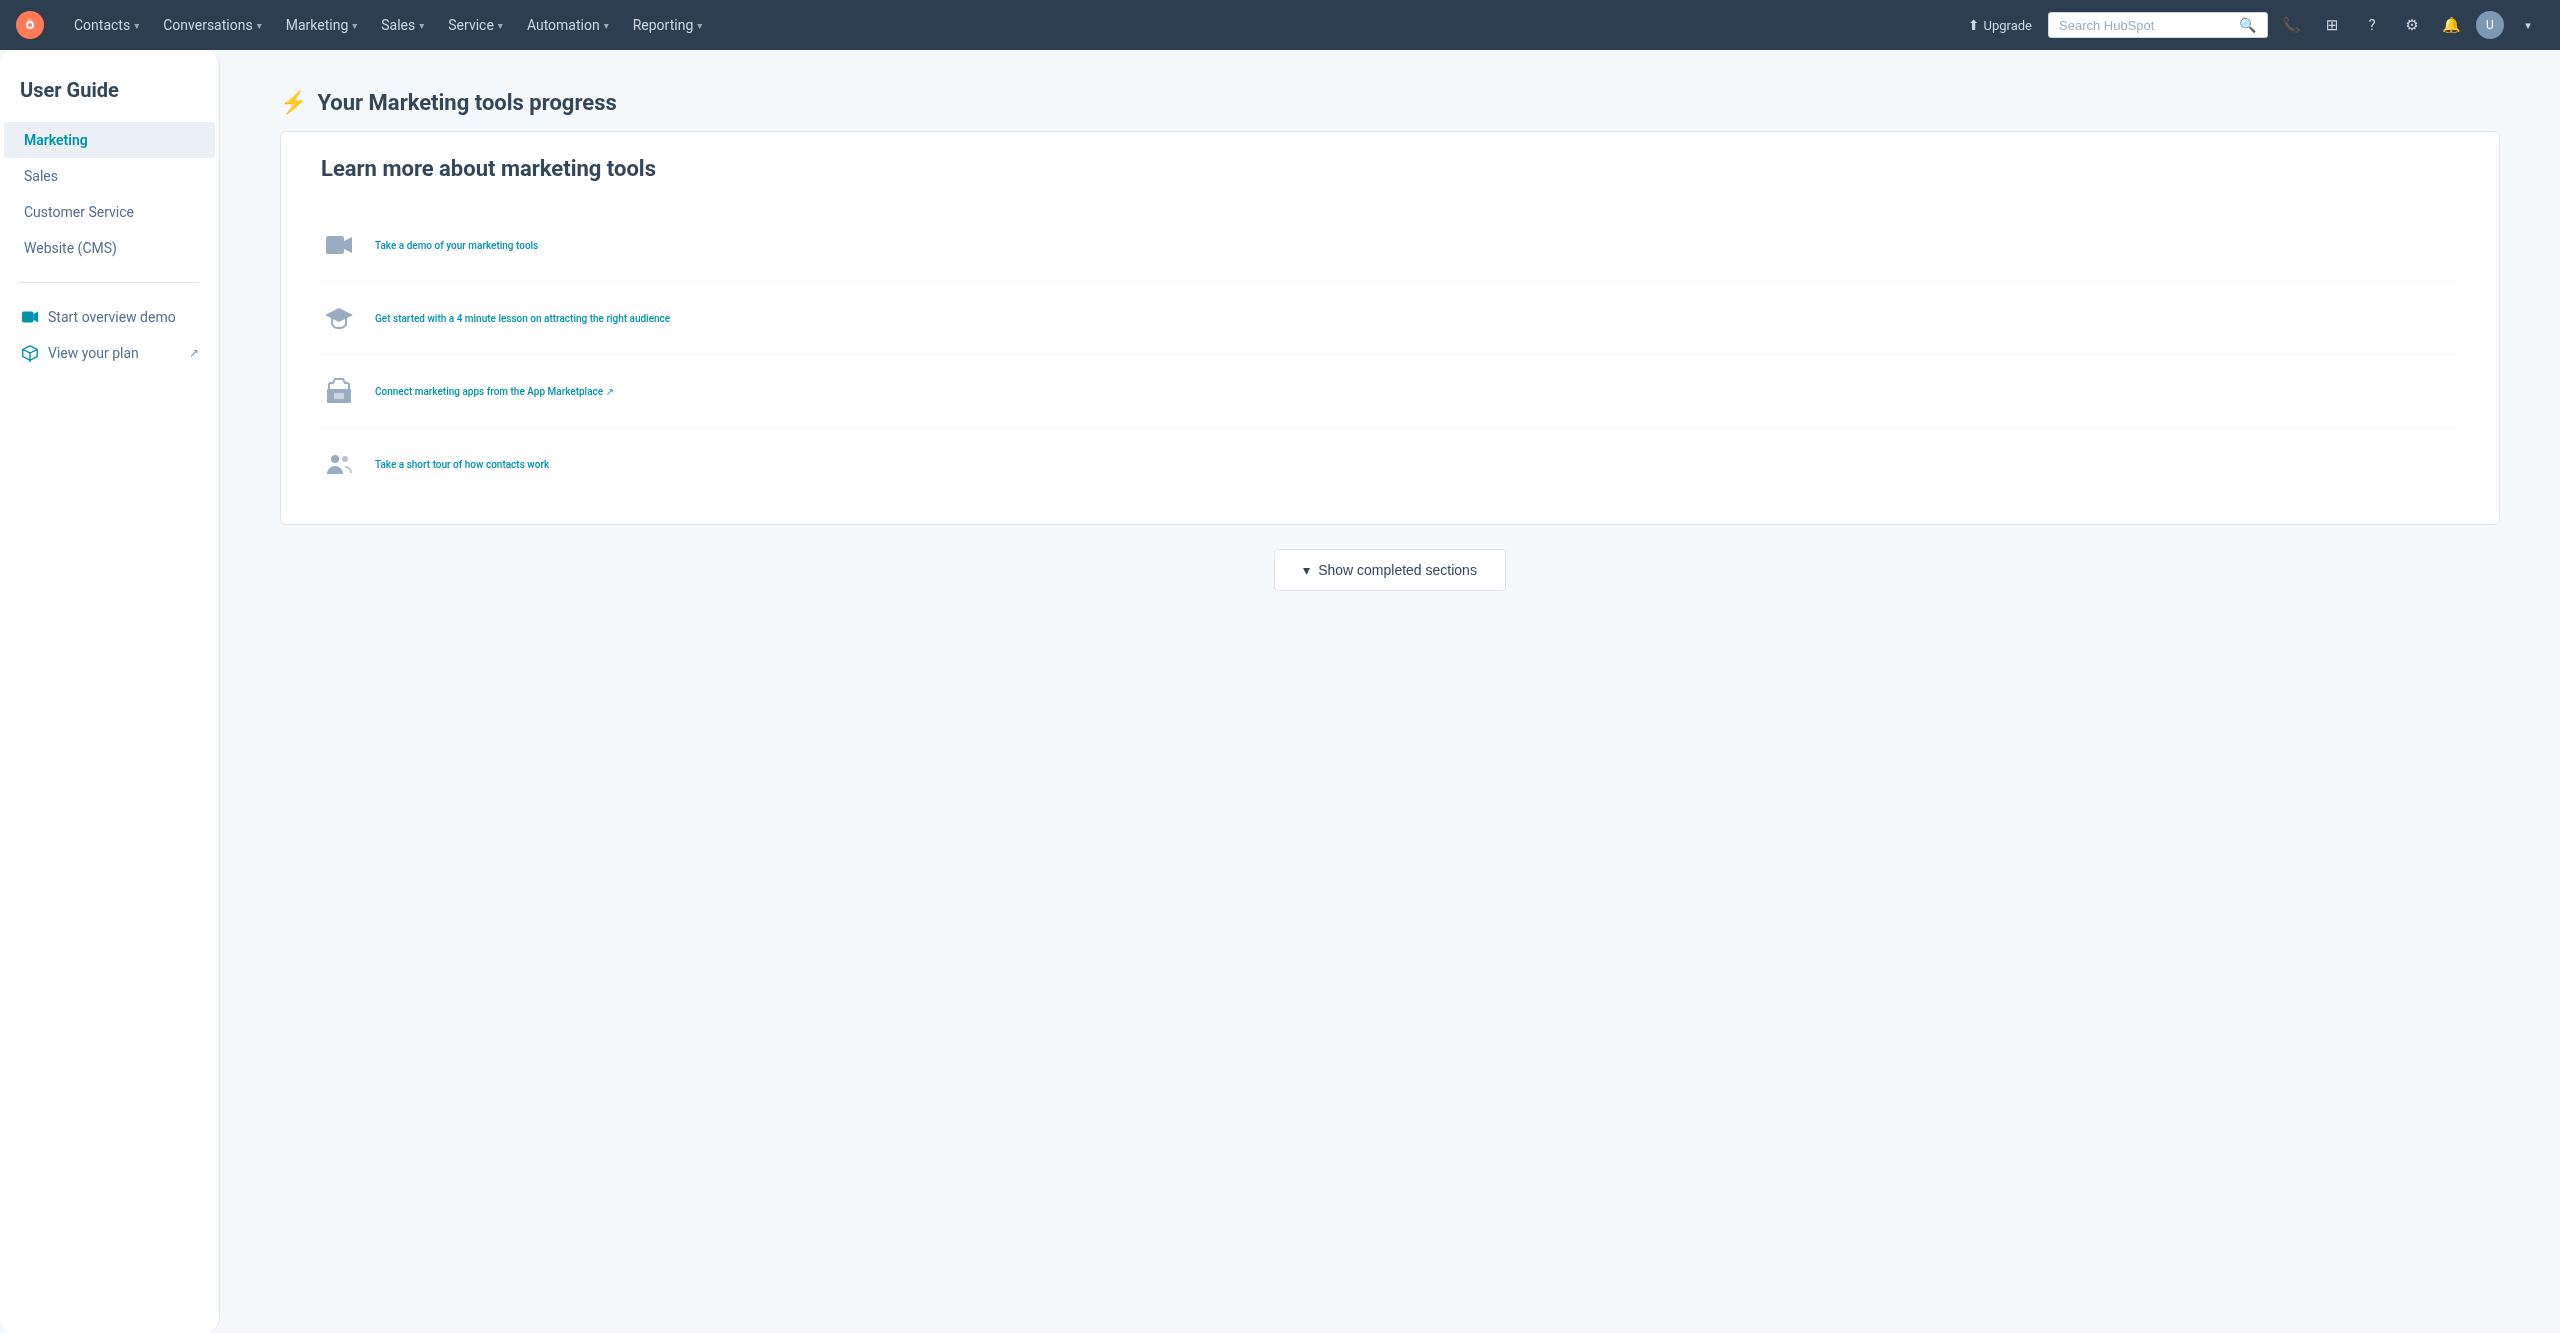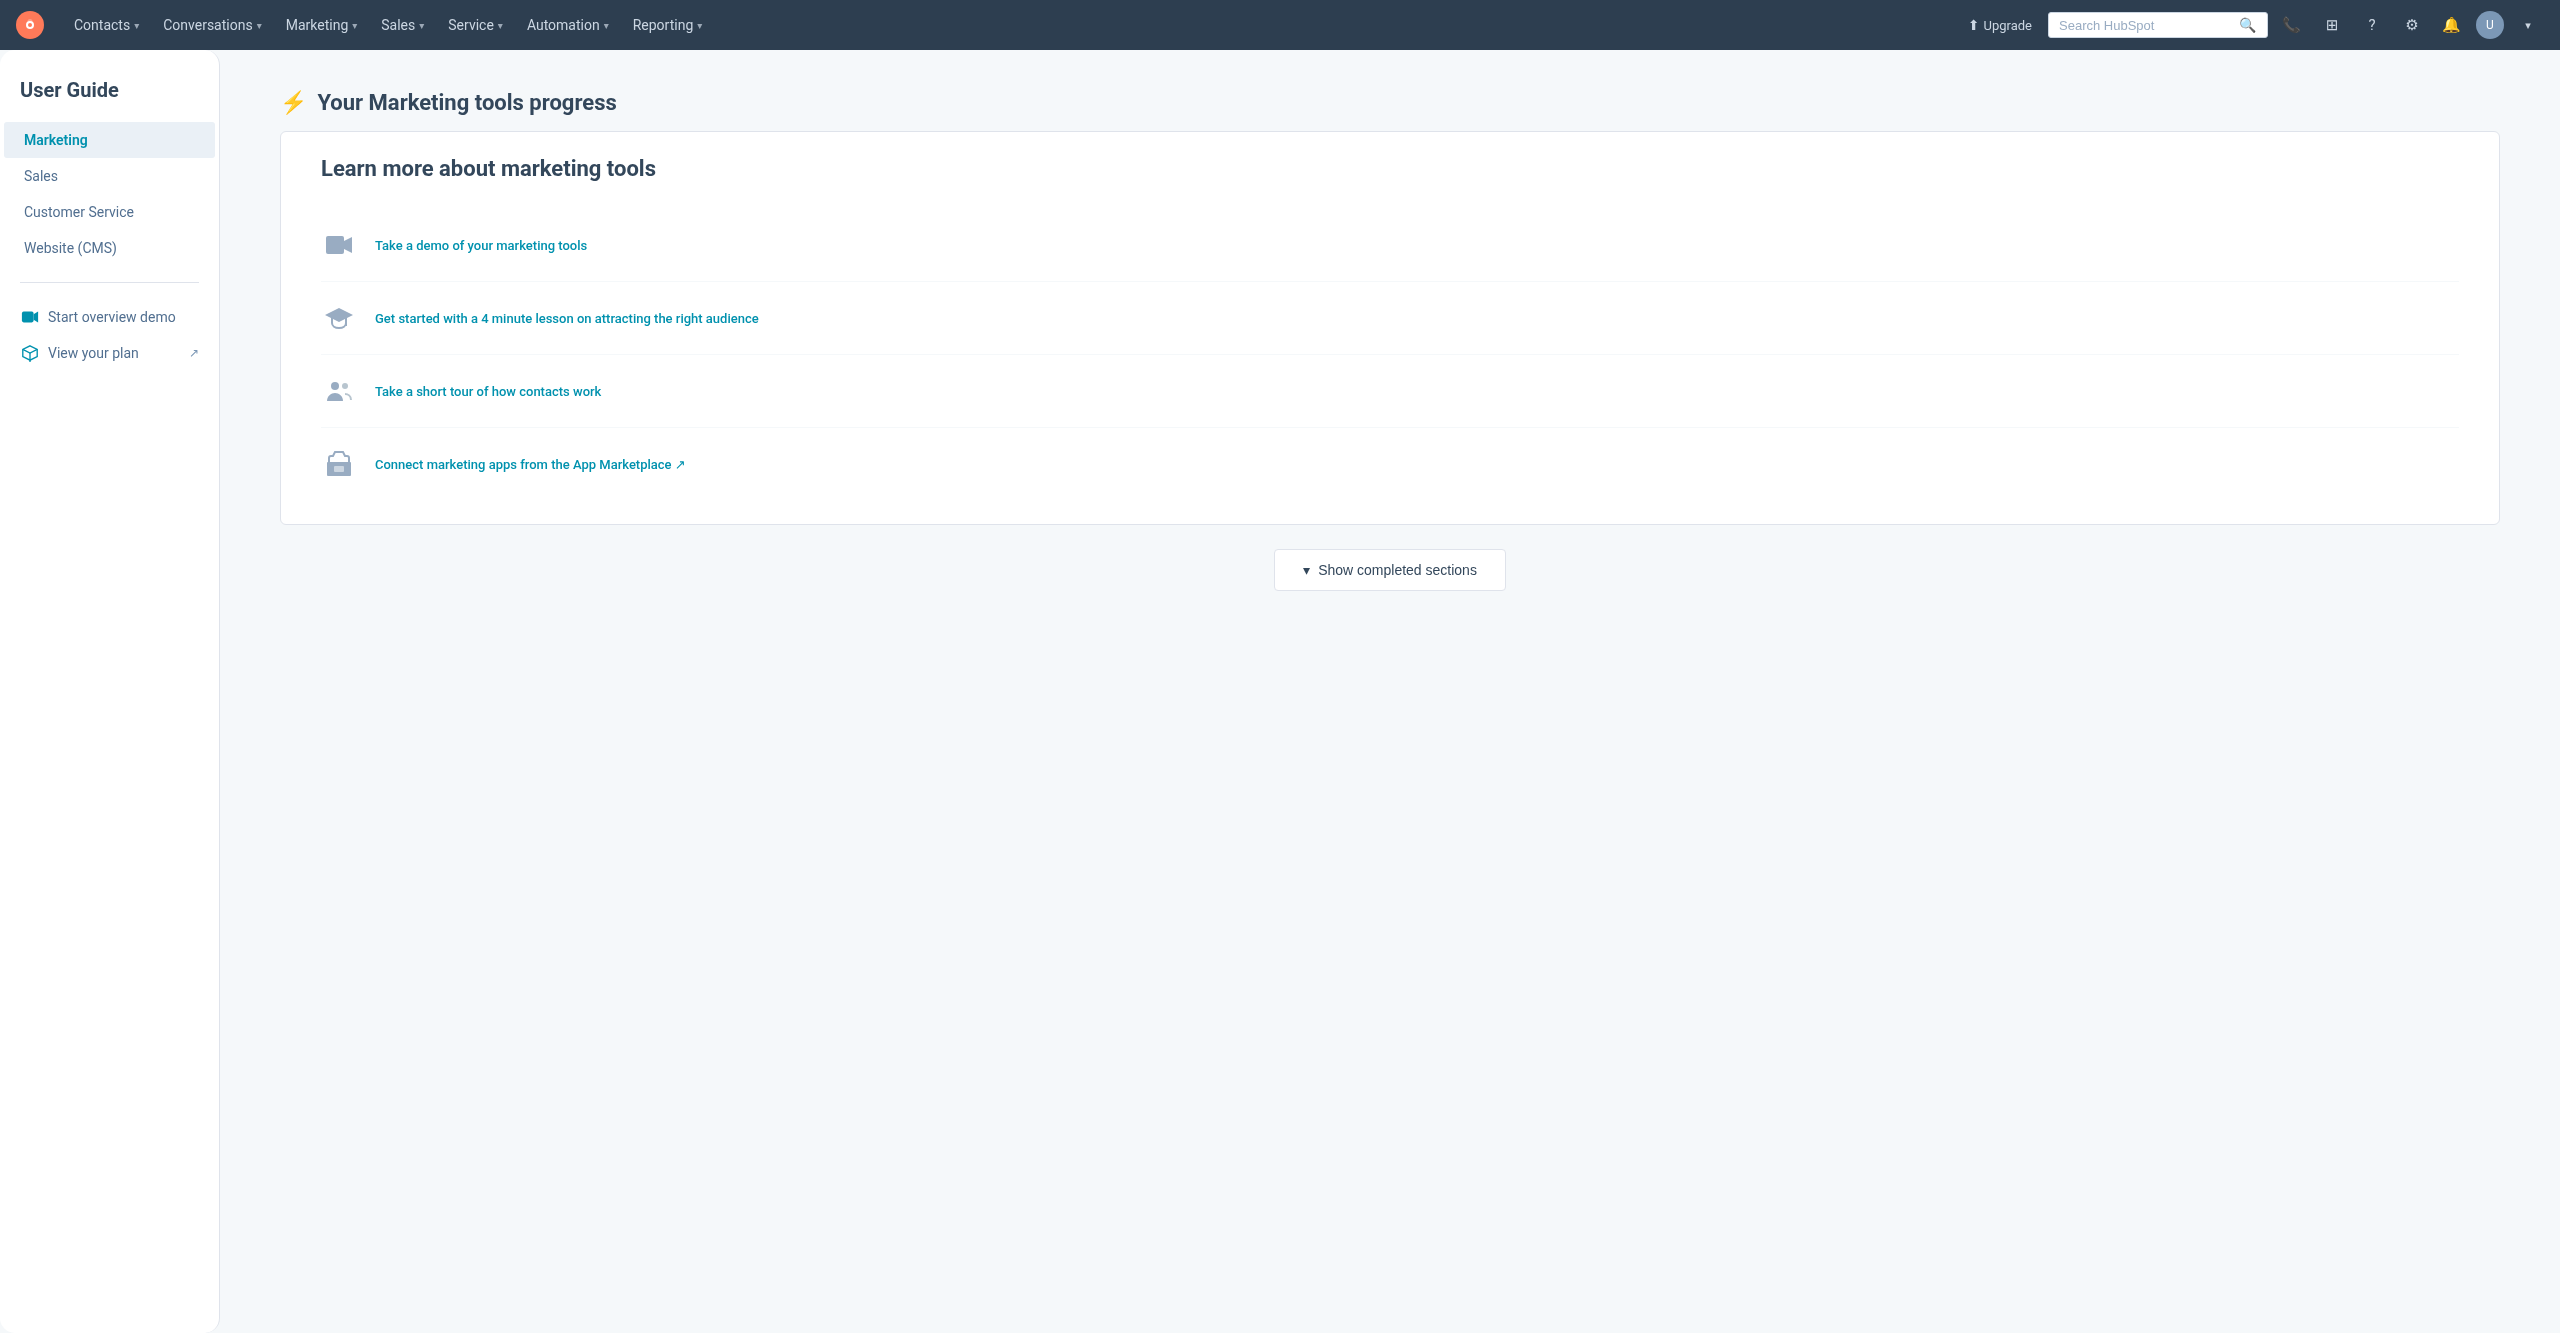--- a/index.html
+++ b/index.html
@@ -230,21 +230,21 @@
     .card-item-icon {
       width: 36px;
       height: 36px;
       display: flex;
       align-items: center;
       justify-content: center;
       flex-shrink: 0;
     }
     .card-item-icon svg { width: 28px; height: 28px; fill: #99acc2; }
     .card-item-link {
-      font-size: 13px;
+      font-size: 10px;
       color: #0091ae;
       font-weight: 500;
       cursor: pointer;
     }
 
     
     .show-completed {
       display: flex;
       justify-content: center;
       margin-top: 10px;
@@ -391,44 +391,44 @@
 
       <div class="card-item">
         <div class="card-item-icon">
           <svg viewBox="0 0 28 28" xmlns="http://www.w3.org/2000/svg">
             <polygon points="14,4 28,11 14,18 0,11" fill="#99acc2"></polygon>
             <rect x="20" y="12" width="2" height="10" fill="#99acc2"></rect>
             <path d="M7 14v5c0 3 3 5 7 5s7-2 7-5v-5" fill="none" stroke="#99acc2" stroke-width="2"></path>
           </svg>
         </div>
         <span class="card-item-link">Get started with a 4 minute lesson on attracting the right audience</span>
+      </div>
+
+      <div class="card-item">
+        <div class="card-item-icon">
+          <svg viewBox="0 0 28 28" xmlns="http://www.w3.org/2000/svg">
+            <rect x="2" y="12" width="24" height="14" rx="1" fill="#99acc2"></rect>
+            <path d="M4 12V8a2 2 0 012-2h2l2-4h8l2 4h2a2 2 0 012 2v4" fill="none" stroke="#99acc2" stroke-width="2"></path>
+            <rect x="9" y="16" width="10" height="6" rx="1" fill="white" opacity="0.5"></rect>
+          </svg>
+        </div>
+        <span class="card-item-link">Connect marketing apps from the App Marketplace ↗</span>
       </div>
 
       <div class="card-item">
         <div class="card-item-icon">
           <svg viewBox="0 0 28 28" xmlns="http://www.w3.org/2000/svg">
             <circle cx="10" cy="9" r="4" fill="#99acc2"></circle>
             <path d="M2 24c0-5 4-8 8-8s8 3 8 8" fill="#99acc2"></path>
             <circle cx="20" cy="9" r="3" fill="#b8c5cf"></circle>
             <path d="M20 17c3 0 6 2 6 6" fill="none" stroke="#b8c5cf" stroke-width="2"></path>
           </svg>
         </div>
         <span class="card-item-link">Take a short tour of how contacts work</span>
       </div>
-
-      <div class="card-item">
-        <div class="card-item-icon">
-          <svg viewBox="0 0 28 28" xmlns="http://www.w3.org/2000/svg">
-            <rect x="2" y="12" width="24" height="14" rx="1" fill="#99acc2"></rect>
-            <path d="M4 12V8a2 2 0 012-2h2l2-4h8l2 4h2a2 2 0 012 2v4" fill="none" stroke="#99acc2" stroke-width="2"></path>
-            <rect x="9" y="16" width="10" height="6" rx="1" fill="white" opacity="0.5"></rect>
-          </svg>
-        </div>
-        <span class="card-item-link">Connect marketing apps from the App Marketplace ↗</span>
-      </div>
     </div>
 
     <div class="show-completed">
       <button class="show-completed-btn">
         <span>▾</span>
         <span>Show completed sections</span>
       </button>
     </div>
 
   </main>

